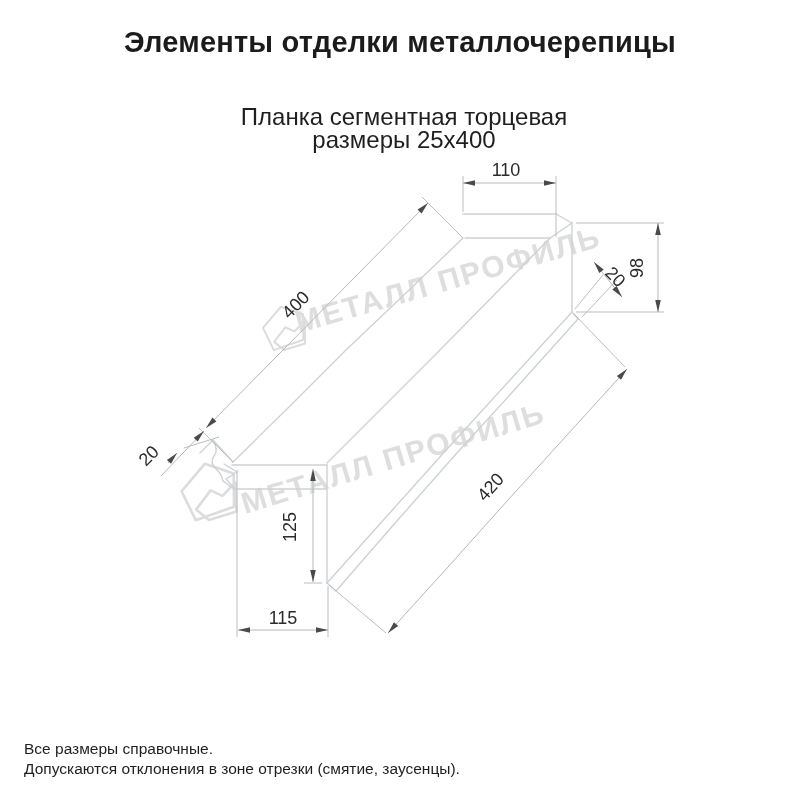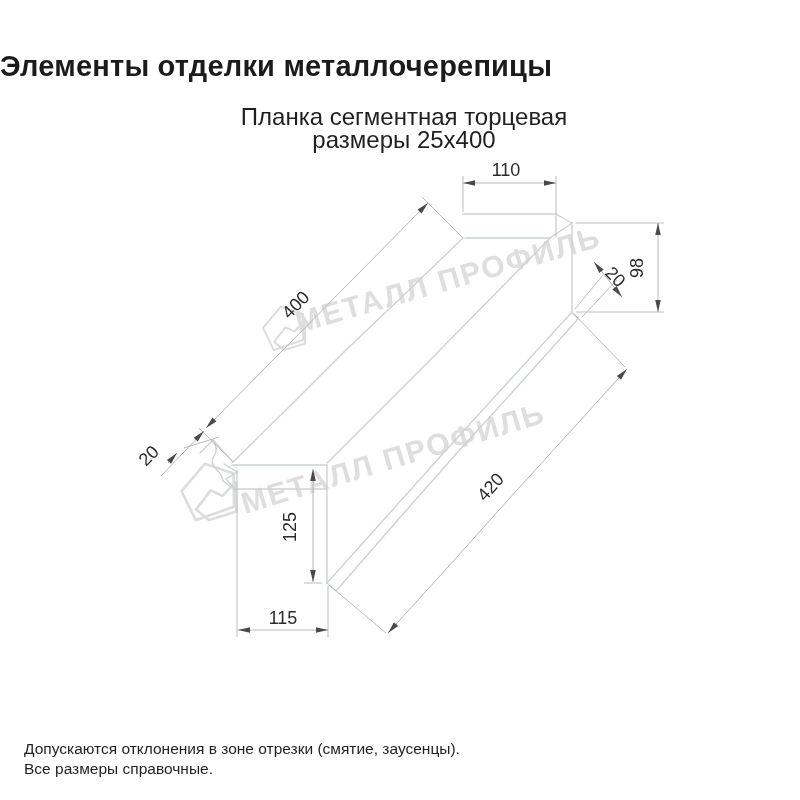--- a/index.html
+++ b/index.html
@@ -1,19 +1,19 @@
 <!DOCTYPE html>
 <html><head>
 <meta charset="utf-8">
 <style>
   html,body{margin:0;padding:0;width:800px;height:800px;background:#ffffff;overflow:hidden;
     font-family:"Liberation Sans", sans-serif;}
   .page{position:relative;width:800px;height:800px;background:#fff;}
-  .title{position:absolute;top:26px;left:0;width:800px;text-align:left;
-    font-size:29px;font-weight:bold;color:#1b1b1b;letter-spacing:0.2px;margin-top:24px;}
+  .title{position:absolute;top:26px;left:0;width:800px;text-align:center;
+    font-size:29px;font-weight:bold;color:#1b1b1b;letter-spacing:0.2px;}
   .subtitle{position:absolute;top:105px;left:4px;width:800px;text-align:center;
     font-size:24px;font-weight:400;color:#1f1f1f;line-height:23px;}
   .footer{position:absolute;left:24px;top:739px;font-size:15.5px;color:#1f1f1f;line-height:20px;}
   svg{position:absolute;left:0;top:0;}
   .part{stroke:#cdd2d5;stroke-width:1.4;fill:none;stroke-linecap:round;stroke-linejoin:round;}
   .dim{stroke:#b3b8bb;stroke-width:1;fill:none;}
   .ext{stroke:#b9bec1;stroke-width:1;fill:none;}
   .dimtext{font-size:18px;fill:#2b2b2b;font-family:"Liberation Sans",sans-serif;}
   .wm{font-size:30px;font-weight:bold;fill:#dedede;letter-spacing:2px;
       font-family:"Liberation Sans",sans-serif;}
@@ -133,17 +133,17 @@
 
     <g>
       <path class="ext" d="M237,470 L237,637"></path>
       <path class="ext" d="M328,586 L328,637"></path>
       <path class="dim" d="M238,630 L328,630" marker-start="url(#arr)" marker-end="url(#arr)"></path>
       <text class="dimtext" x="283" y="624" text-anchor="middle">115</text>
     </g>
   </svg>
 
   <div class="footer">
+    <div>Все размеры справочные.</div>
     <div>Допускаются отклонения в зоне отрезки (смятие, заусенцы).</div>
-    <div>Все размеры справочные.</div>
   </div>
 
 </div>
 
 </body></html>

